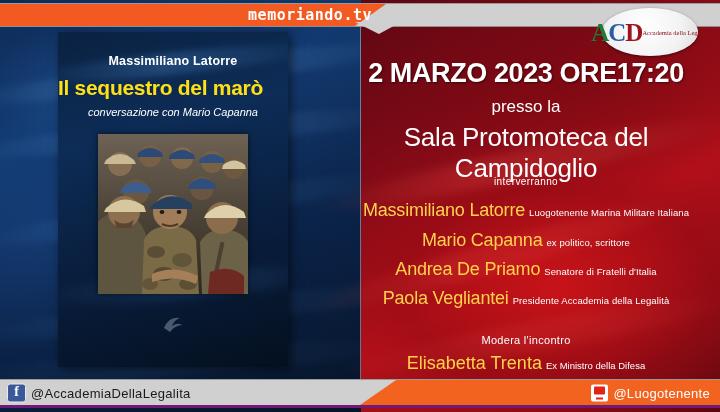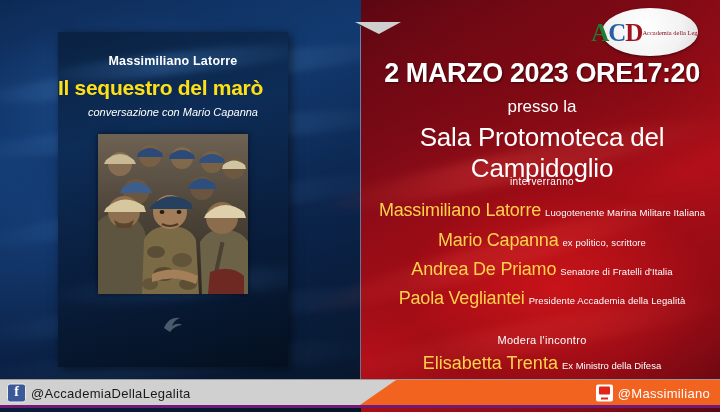--- a/index.html
+++ b/index.html
@@ -205,21 +205,21 @@
     position: absolute;
     left: 50%; top: 282px;
     transform: translateX(-50%);
     width: 26px; height: 20px;
     opacity: 0.55;
   }
 
   
   .rcol {
     position: absolute;
-    left: 364px; top: 0;
+    left: 348px; top: 0;
     width: 356px; height: 352px;
     text-align: center;
     color: #fff;
   }
   .ev-date {
     position: absolute;
     top: 58px; left: 0; right: 0;
     font-size: 27px;
     font-weight: bold;
     color: #ffffff;
@@ -487,33 +487,37 @@
     <div class="speaker sp3">
       <span class="nm">Paola Vegliantei</span><span class="rl">Presidente Accademia della Legalità</span>
     </div>
 
     <div class="ev-modera">Modera l'incontro</div>
     <div class="moderator">
       <span class="nm">Elisabetta Trenta</span><span class="rl">Ex Ministro della Difesa</span>
     </div>
   </div>
 
+  <div class="topbar">
+    <div class="topbar-orange"></div>
+    <div class="brand-top">memoriando.tv</div>
+  </div>
   <div class="topbar-notch"></div>
 
   <div class="logo-badge">
     <div class="logo-letters"><span class="la">A</span><span class="lc">C</span><span class="ld">D</span></div>
     <div class="logo-sub">Accademia della Legalità</div>
   </div>
 
   <div class="bottombar">
     <div class="bottombar-orange"></div>
     <div class="social social-left">
       <span class="fb-icon"></span>
       <span class="social-label">@AccademiaDellaLegalita</span>
     </div>
     <div class="social social-right">
       <span class="tv-icon"></span>
-      <span class="social-label">@Massimiliano</span>
+      <span class="social-label">@Luogotenente</span>
     </div>
     <div class="bottombar-notch"></div>
   </div>
 
 </div>
 
 </body></html>

